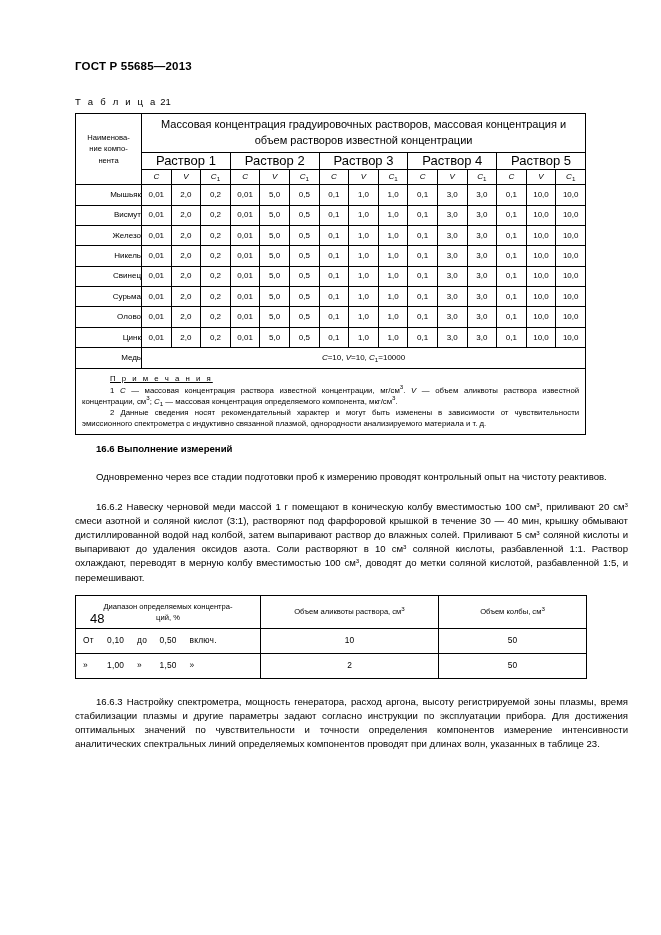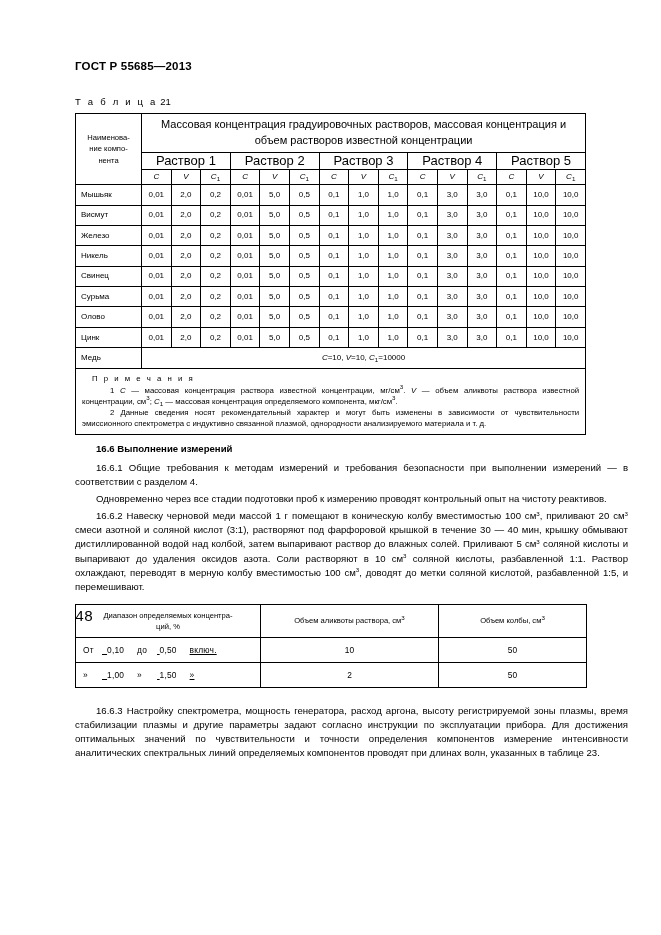--- a/index.html
+++ b/index.html
@@ -63,44 +63,45 @@
   }
   #table21 td.h-sol {
     font-size: 13px;
     height: 15px;
   }
   #table21 td.h-sym {
     font-size: 8px;
     height: 14px;
   }
   #table21 td.comp {
-    text-align: left;
+    text-align: right;
     padding: 0 0 0 5px;
     font-size: 8px;
     height: 19.4px;
   }
   #table21 td.val {
     font-size: 8px;
     height: 19.4px;
   }
   #table21 td.copper-val {
     font-size: 8px;
     height: 19.4px;
   }
   #table21 td.notes {
     text-align: left;
     font-size: 7.8px;
     line-height: 1.42;
     padding: 4px 6px 5px 6px;
   }
   .notes-title {
     letter-spacing: 2px;
-    margin-left: 10px;
+    margin-left: 28px;
     display: block;
     margin-bottom: 1px;
+    text-decoration: underline;
   }
   .notes-p {
     text-indent: 28px;
     margin: 0;
     text-align: justify;
   }
   i, .ital { font-style: italic; }
   sub { font-size: 6.2px; vertical-align: baseline; position: relative; top: 2px; }
   sup { font-size: 6.2px; vertical-align: baseline; position: relative; top: -3.5px; }
 
@@ -112,50 +113,49 @@
     text-indent: 21px;
   }
   p.body {
     font-size: 9.6px;
     line-height: 1.47;
     margin: 7px 0 0 0;
     text-align: justify;
     text-indent: 21px;
     text-justify: inter-word;
   }
-  p.body.tight { margin-top: 3px; }
+  p.body.tight { margin-top: 16px; }
 
   
   #table22 { margin-top: 10px; }
   #table22 td.h {
     font-size: 7.6px;
     padding: 5px 4px;
     line-height: 1.45;
   }
   #table22 td.r {
     height: 24px;
     font-size: 8.4px;
   }
   #table22 td.range {
     text-align: left;
     padding-left: 7px;
     letter-spacing: 0.2px;
   }
-  .rg { display: inline-block; text-decoration: underline; }
+  .rg { display: inline-block; }
   .rg .w1 { display:inline-block; min-width: 19px; }
   .rg .w2 { display:inline-block; min-width: 30px; text-align: left;}
   .rg .w3 { display:inline-block; min-width: 20px; text-align: left;}
   .rg .w4 { display:inline-block; min-width: 30px; text-align: left;}
 
   .page-num {
     position: absolute;
-    left: 75px;
+    left: 90px;
     bottom: 52px;
-    font-size: 15px;
-    font-family: Liberation Mono, monospace;
+    font-size: 13px;
   }
   .cap22 { margin-top: 22px; }
 </style>
 </head>
 <body>
 
 <div class="page">
 
   <div class="doc-header">ГОСТ Р 55685—2013</div>
 
@@ -364,21 +364,20 @@
             <span class="notes-title">П р и м е ч а н и я</span>
             <p class="notes-p">1 <i>C</i> — массовая концентрация раствора известной концентрации, мг/см<sup>3</sup>. <i>V</i> — объем аликвоты раствора известной концентрации, см<sup>3</sup>; <i>C</i><sub>1</sub> — массовая концентрация определяемого компонента, мкг/см<sup>3</sup>.</p>
             <p class="notes-p">2 Данные сведения носят рекомендательный характер и могут быть изменены в зависимости от чувствительности эмиссионного спектрометра с индуктивно связанной плазмой, однородности анализируемого материала и т. д.</p>
           </td>
         </tr>
       </tbody>
   </table>
 
   <h3 class="sec">16.6 Выполнение измерений</h3>
 
-  <p class="body">16.6.1 Общие требования к методам измерений и требования безопасности при выполнении измерений — в соответствии с разделом 4.</p>
   <p class="body tight">Одновременно через все стадии подготовки проб к измерению проводят контрольный опыт на чистоту реактивов.</p>
   <p class="body tight" id="p3">16.6.2 Навеску черновой меди массой 1 г помещают в коническую колбу вместимостью 100 см<sup>3</sup>, приливают 20 см<sup>3</sup> смеси азотной и соляной кислот (3:1), растворяют под фарфоровой крышкой в течение 30 — 40 мин, крышку обмывают дистиллированной водой над колбой, затем выпаривают раствор до влажных солей. Приливают 5 см<sup>3</sup> соляной кислоты и выпаривают до удаления оксидов азота. Соли растворяют в 10 см<sup>3</sup> соляной кислоты, разбавленной 1:1. Раствор охлаждают, переводят в мерную колбу вместимостью 100 см<sup>3</sup>, доводят до метки соляной кислотой, разбавленной 1:5, и перемешивают.</p>
 
 
   <table class="grid" id="table22">
     <colgroup>
       <col style="width:185px">
         <col style="width:178px">
         <col style="width:148px">
     </colgroup>

